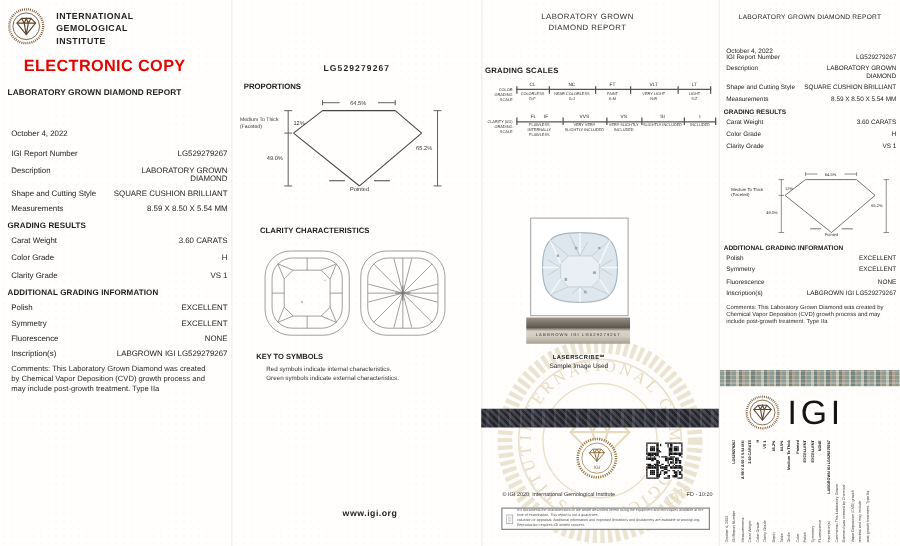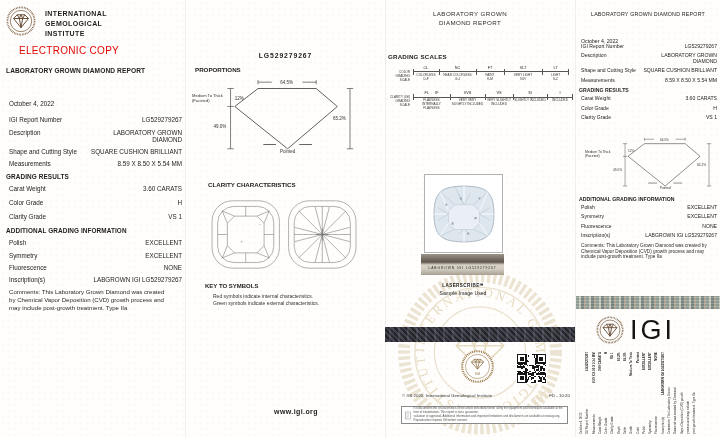--- a/index.html
+++ b/index.html
@@ -7,21 +7,21 @@
        font-family:"Liberation Sans",sans-serif;color:#222;}
   #doc::before{content:"";position:absolute;inset:0;pointer-events:none;
        background-image:radial-gradient(rgba(185,165,130,.05) 1px,transparent 1px);background-size:6px 6px;}
   .fold{position:absolute;top:0;bottom:0;width:1px;background:rgba(0,0,0,.06);}
   .h{font-weight:bold;color:#1c1c1c;}
   
   #lp{position:absolute;left:6px;top:6px;width:176px;}
   #lp-head{display:flex;align-items:flex-start;}
   #lp-logo{width:30px;height:30px;flex:0 0 auto;}
   #org{margin-left:9px;margin-top:3px;font-size:7px;font-weight:bold;letter-spacing:.4px;line-height:1.4;color:#1d1d1d;}
-  #ecopy{margin:7px 0 0 13px;font-size:10px;font-weight:normal;letter-spacing:.3px;color:#e10600;}
+  #ecopy{margin:7px 0 0 13px;font-size:13px;font-weight:bold;letter-spacing:.3px;color:#e10600;}
   #lp-title{margin-top:11px;font-size:6.6px;font-weight:bold;letter-spacing:.1px;}
   #lp-date{margin-top:26px;margin-left:3px;font-size:6.3px;}
   #lp-fields{margin-top:9px;}
   .lp-rows .row,#lp-fields .row{display:flex;justify-content:space-between;align-items:flex-start;
        font-size:6.3px;line-height:1.15;margin:0 0 5px 3px;}
   .row .v{text-align:right;max-width:96px;color:#1d1d1d;}
   #lp .hh{font-size:6.4px;margin:5px 0 5px 0;letter-spacing:.1px;}
   #lp-grading .row{margin-bottom:7px;}
   #lp-comments{margin:5px 12px 0 3px;font-size:6.1px;line-height:1.28;color:#2a2a2a;}
   

